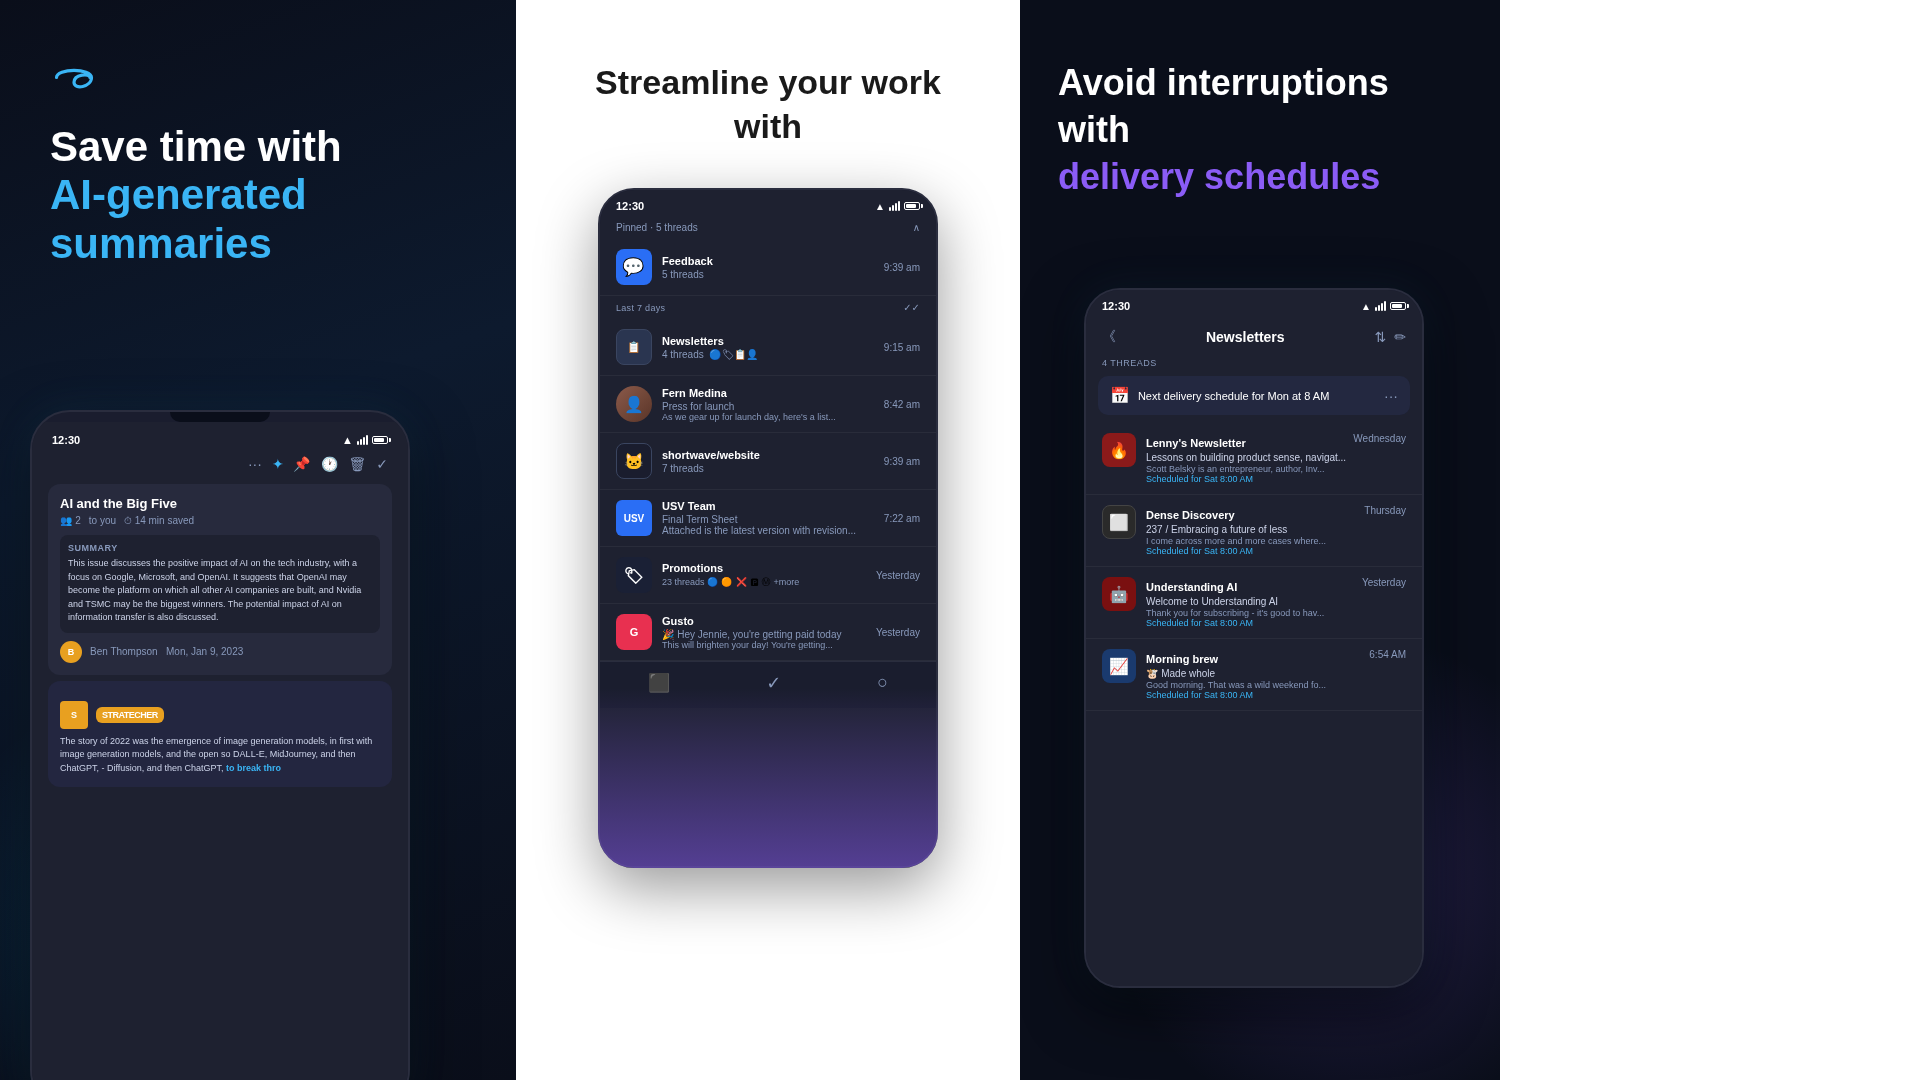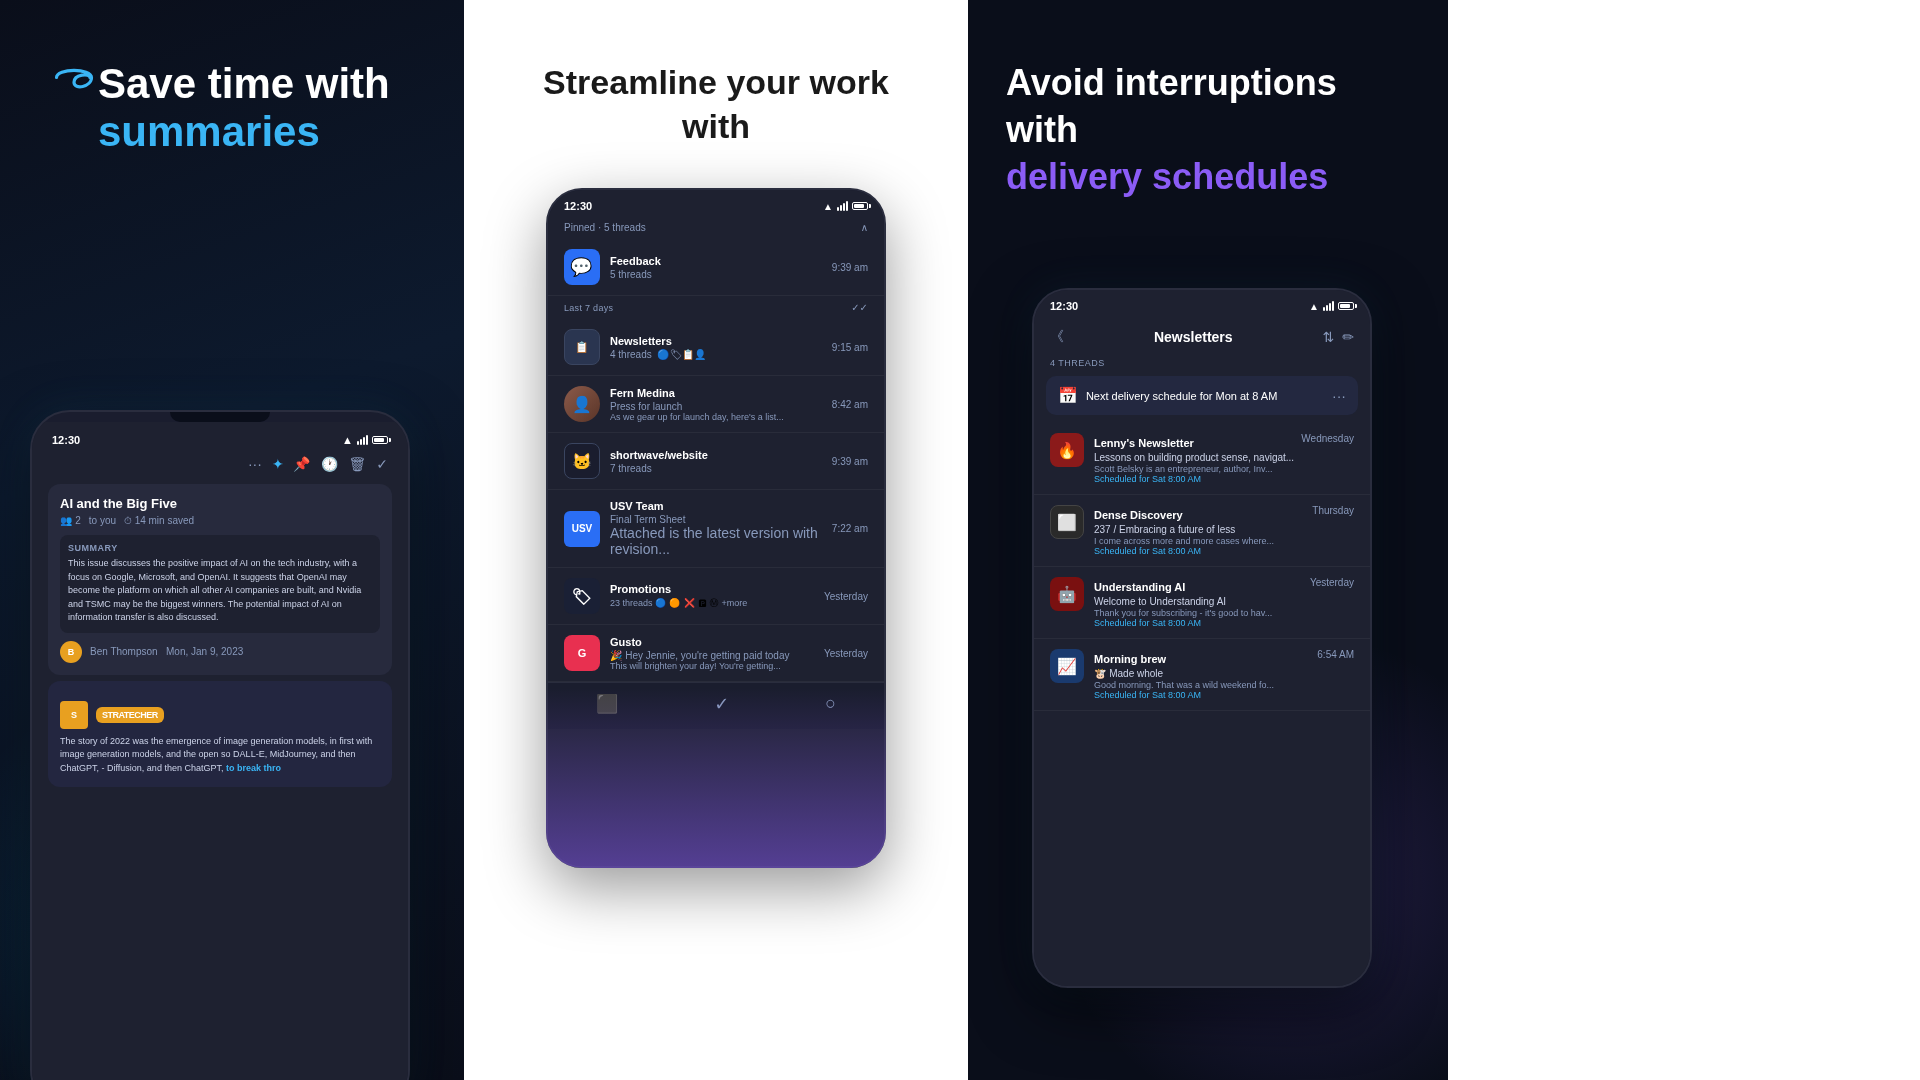--- a/index.html
+++ b/index.html
@@ -6,26 +6,26 @@
     body {
       width: 1920px;
       height: 1080px;
       overflow: hidden;
       font-family: -apple-system, BlinkMacSystemFont, 'Segoe UI', sans-serif;
       display: flex;
     }
 
     
     .panel1 {
-      width: 464px;
+      width: 516px;
       height: 1080px;
       background: linear-gradient(160deg, #0a0e1a 0%, #0d1a2e 40%, #0a0e1a 100%);
       position: relative;
       display: flex;
-      flex-direction: row;
+      flex-direction: column;
       padding: 60px 50px 0 50px;
       overflow: hidden;
     }
     .panel1::before {
       content: '';
       position: absolute;
       bottom: -100px;
       left: -80px;
       width: 500px;
       height: 500px;
@@ -505,20 +505,21 @@
 <body>
 
 <div class="panel1">
 
   <svg class="logo-icon" viewBox="0 0 60 44" fill="none" xmlns="http://www.w3.org/2000/svg">
     <path d="M8 22 C8 10, 52 10, 52 22 C52 34, 30 38, 30 28 C30 18, 50 16, 50 22" stroke="#3ab5f5" stroke-width="4" stroke-linecap="round" fill="none"></path>
   </svg>
 
   <div>
     <div class="panel1-title-normal">Save time with</div>
+    <div class="panel1-title-accent">AI-generated</div>
     <div class="panel1-title-accent">summaries</div>
   </div>
 
   <div class="phone-mockup1">
     <div class="phone-body">
       <div class="phone-notch"></div>
       <div class="phone-screen">
         <div class="phone-status-bar">
           <span>12:30</span>
           <div class="status-icons">
@@ -648,21 +649,21 @@
             <div class="thread-sub">7 threads</div>
           </div>
           <span class="thread-time">9:39 am</span>
         </div>
 
         <div class="email-thread-item">
           <div class="thread-avatar usv-avatar">USV</div>
           <div class="thread-info">
             <div class="thread-name">USV Team</div>
             <div class="thread-sub">Final Term Sheet</div>
-            <div style="font-size:14px;color:#8899bb;">Attached is the latest version with revision...</div>
+            <div style="font-size:10px;color:#8899bb;">Attached is the latest version with revision...</div>
           </div>
           <span class="thread-time">7:22 am</span>
         </div>
 
         <div class="email-thread-item">
           <div class="thread-avatar" style="background:#1a2035;font-size:16px;">🏷</div>
           <div class="thread-info">
             <div class="thread-name">Promotions</div>
             <div style="display:flex;align-items:center;gap:3px;margin-top:2px;">
               <span style="font-size:9px;color:#8899bb;">23 threads</span>

